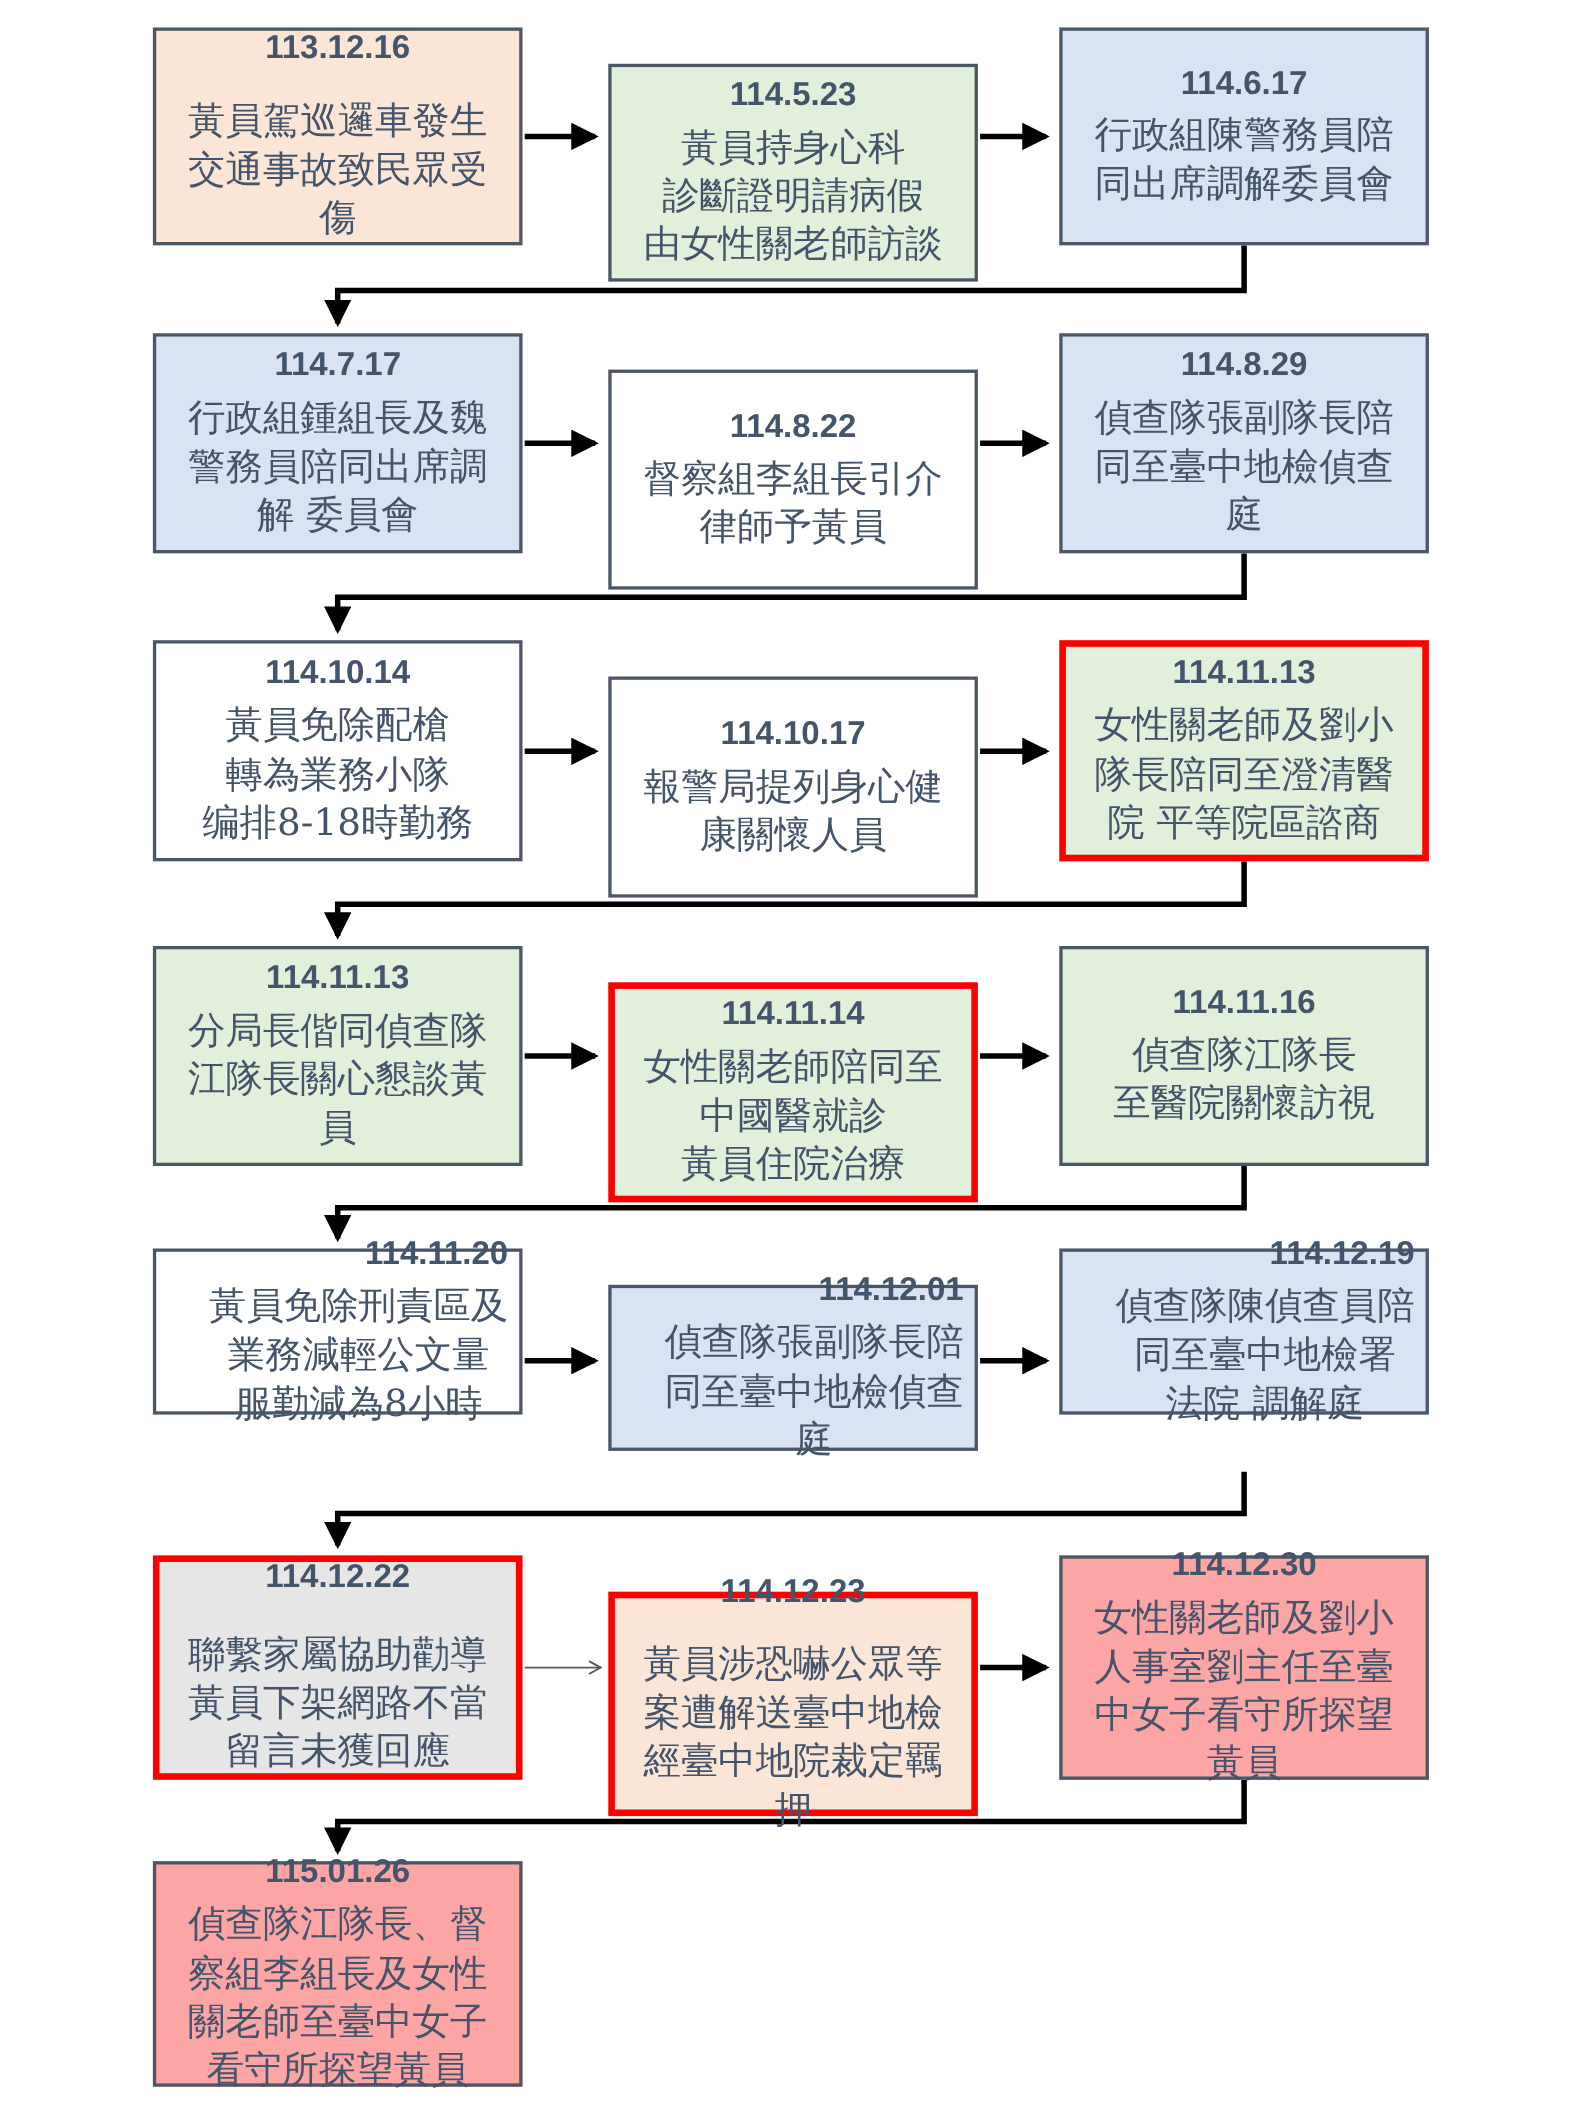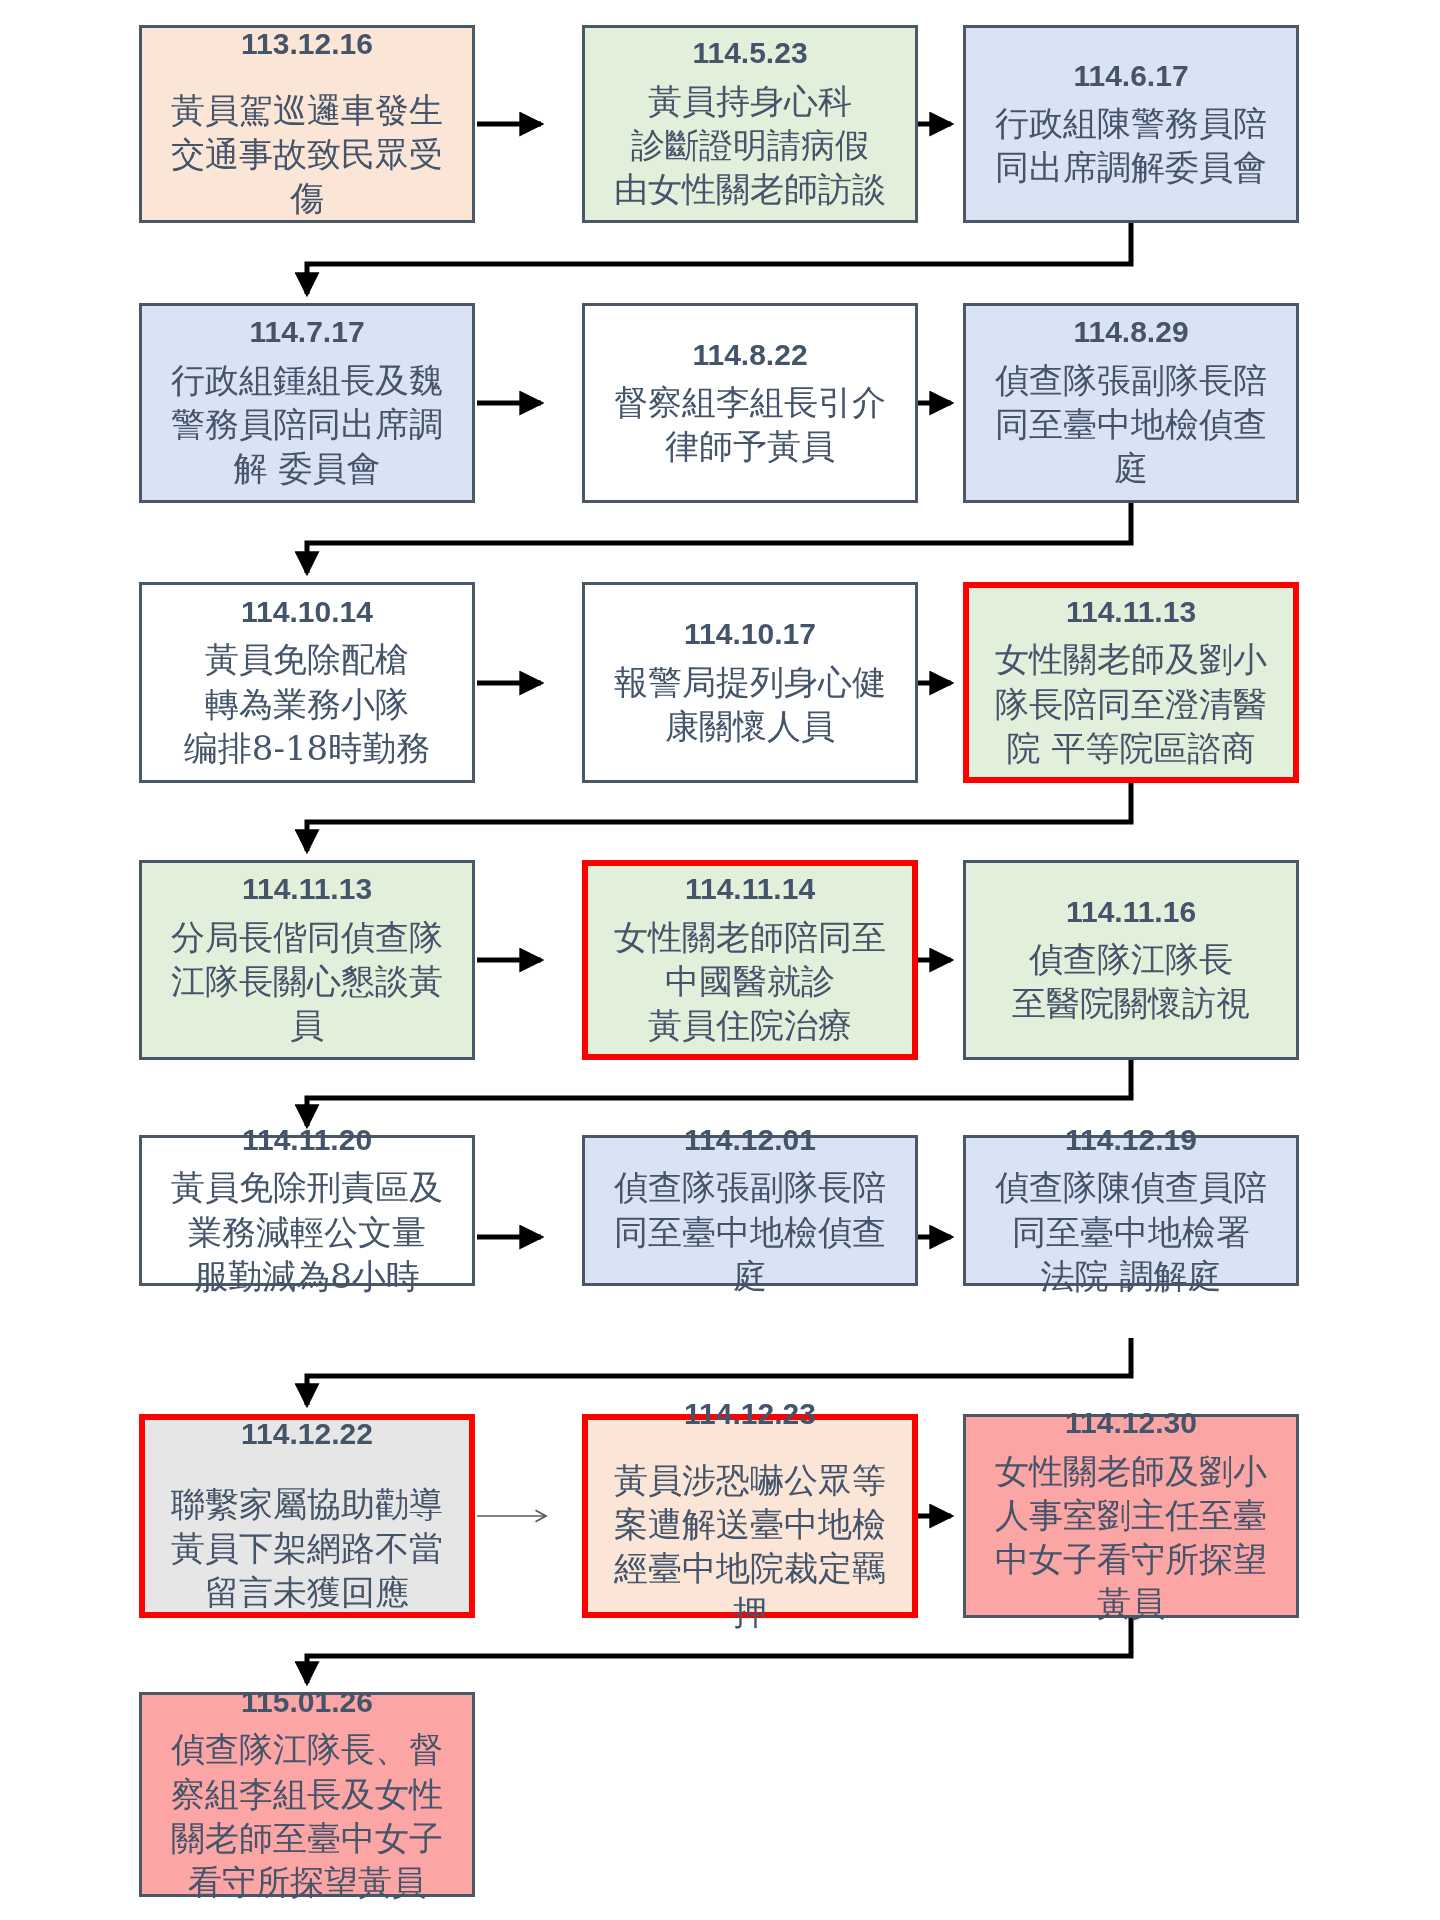--- a/index.html
+++ b/index.html
@@ -37,27 +37,27 @@
     font-family:"Liberation Sans",sans-serif;
   }
   .body{
     margin-top:8px;
     font-size:34px;
     line-height:1.3;
     white-space:pre-line;
     font-family:"DejaVu Serif","Liberation Serif",serif;
   }
   
-  .c0{left:139px;} .c1{left:582px;} .c2{left:963px;}
+  .c0{left:139px;} .c1{left:553px;margin-top:33px;} .c2{left:963px;}
   
   .r0{top:25px;height:198px;}
   .r1{top:303px;height:200px;}
   .r2{top:582px;height:201px;}
   .r3{top:860px;height:200px;}
-  .r4{top:1135px;height:151px;}
+  .r4{top:1135px;height:151px;align-items:flex-end;}
   .r5{top:1414px;height:204px;}
   .r6{top:1692px;height:205px;}
   svg.connectors{position:absolute;left:0;top:0;width:1440px;height:1920px;pointer-events:none;}
 </style>
 </head>
 <body>
 
 <div class="canvas">
 
   <svg class="connectors" viewBox="0 0 1440 1920" xmlns="http://www.w3.org/2000/svg">

